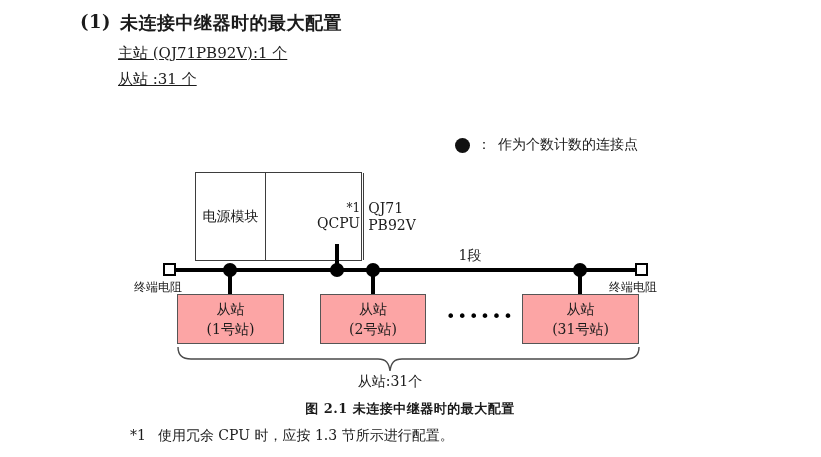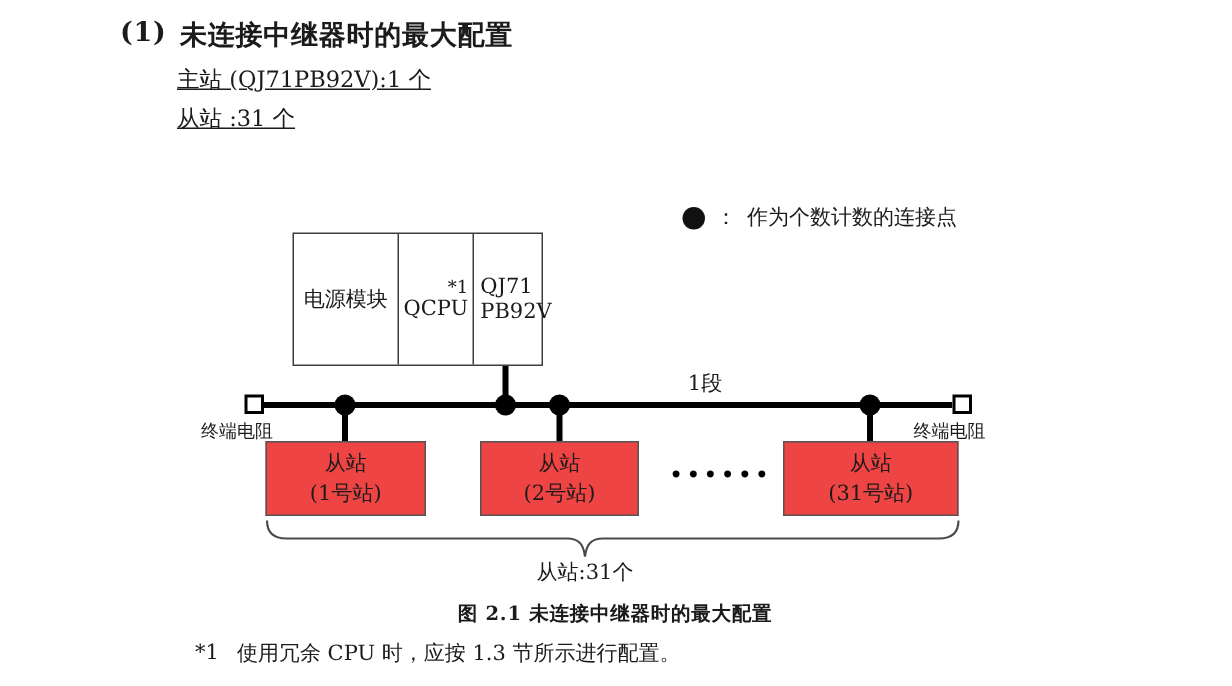--- a/index.html
+++ b/index.html
@@ -31,39 +31,39 @@
   }
   .spec-1 { top: 44px; }
   .spec-2 { top: 70px; }
 
   
   .master-label {
     left: 196px; top: 136px;
     font-size: 14px; white-space: nowrap;
   }
   .master-box {
-    left: 195px; top: 155px;
+    left: 195px; top: 172px;
     width: 167px; height: 89px;
     border: 1.5px solid #3d3d3d;
     display: flex;
     background: #ffffff;
   }
   .cell { display: flex; flex-direction: column; justify-content: center; font-size: 14px; }
   .cell-power {
     flex: 0 0 70px;
     border-right: 1.5px solid #3d3d3d;
     align-items: center;
   }
   .cell-cpu {
     flex: 0 0 48px;
     border-right: 1.5px solid #3d3d3d;
     padding: 0 3px;
   }
   .cell-cpu .cpu-note { align-self: flex-end; font-size: 12px; line-height: 13px; }
-  .cell-cpu .cpu-name { align-self: flex-start; line-height: 16px; }
+  .cell-cpu .cpu-name { align-self: flex-start; line-height: 16px; margin-left: 48px; }
   .cell-net {
     flex: 1 1 auto;
     padding-left: 4px;
     line-height: 17px;
   }
 
   .legend {
     left: 455px; top: 136px;
     display: flex; align-items: center; gap: 7px;
     font-size: 14px; white-space: nowrap;
@@ -109,21 +109,21 @@
 
   .drop { width: 4px; background: #000; }
   .drop-master { left: 335px; top: 244px; height: 26px; }
   .drop-s1  { left: 228px; top: 270px; height: 25px; }
   .drop-s2  { left: 371px; top: 270px; height: 25px; }
   .drop-s31 { left: 578px; top: 270px; height: 25px; }
 
   .slave-box {
     top: 294px; height: 50px;
     border: 1.5px solid #555;
-    background: #ef4444;
+    background: #fca5a5;
     display: flex; flex-direction: column;
     align-items: center; justify-content: center;
     font-size: 14px; line-height: 20px;
     text-align: center; white-space: nowrap;
   }
   .slave-1  { left: 177px; width: 107px; }
   .slave-2  { left: 320px; width: 106px; }
   .slave-31 { left: 522px; width: 117px; }
 
   .ellipsis {

